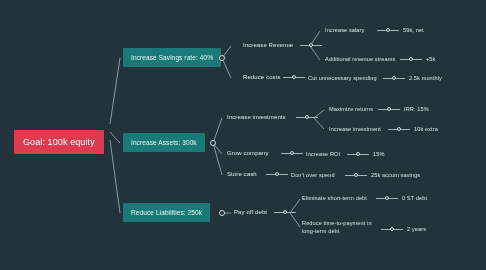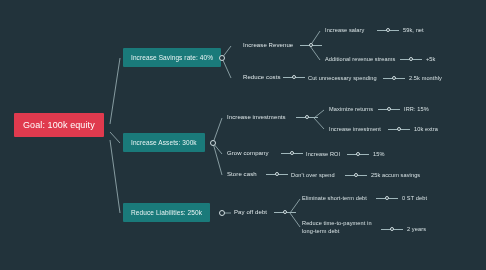--- a/index.html
+++ b/index.html
@@ -120,21 +120,21 @@
 
     <path d="M314 118 L324 110" stroke="#9fb6ba" stroke-width="0.8" fill="none"></path>
     <path d="M314 118 L324 129" stroke="#9fb6ba" stroke-width="0.8" fill="none"></path>
 
     <path d="M222 213 L231 213" stroke="#9fb6ba" stroke-width="0.8" fill="none"></path>
 
     <path d="M290 213 L300 199" stroke="#9fb6ba" stroke-width="0.8" fill="none"></path>
     <path d="M290 213 L300 227" stroke="#9fb6ba" stroke-width="0.8" fill="none"></path>
   </svg>
 
-  <div class="node node-root" style="left:14px; top:113px;text-align:right;">Goal: 100k equity</div>
+  <div class="node node-root" style="left:14px; top:130px;text-align:right;">Goal: 100k equity</div>
 
   <div class="node node-branch" style="left:123px; top:48px;">Increase Savings rate: 40%</div>
   <div class="hub" style="left:219px; top:55px;"></div>
 
   <div class="node node-sub" style="left:243px; top:42px;">Increase Revenue</div>
   <div class="conn" style="left:300px; top:42px; width:22px;">
     <div class="bar" style="left:0; width:22px;"></div>
     <div class="dot" style="left:9px;"></div>
   </div>
 

